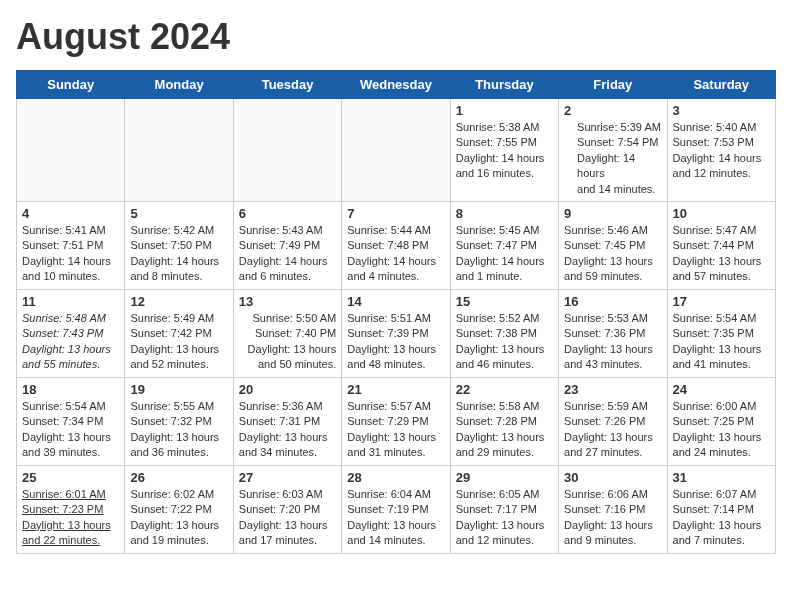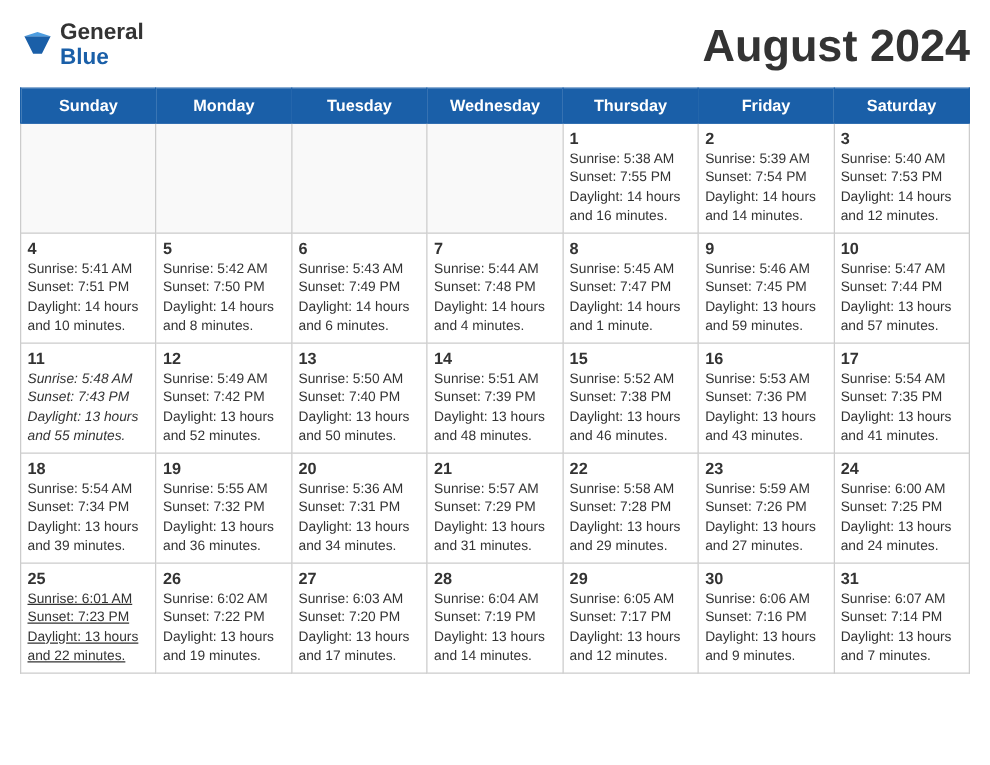--- a/index.html
+++ b/index.html
@@ -90,30 +90,20 @@
       font-size: 11px;
     }
     tr.week-row td {
       height: 88px;
     }
   </style>
 </head>
 <body>
 
 <div class="header">
-  <div class="logo">
-    <svg class="logo-icon" viewBox="0 0 32 32" xmlns="http://www.w3.org/2000/svg">
-      <polygon points="4,8 28,8 20,24 12,24" fill="#1a5fa8"></polygon>
-      <polygon points="4,8 16,4 28,8" fill="#4d9de0"></polygon>
-    </svg>
-    <div class="logo-text">
-      <span class="logo-general">General</span>
-      <span class="logo-blue">Blue</span>
-    </div>
-  </div>
   <div class="title-block">
     <div class="month-year">August 2024</div>
   </div>
 </div>
 
 <table class="calendar">
   <thead>
     <tr>
     <th>Sunday</th>
         <th>Monday</th>
@@ -132,21 +122,21 @@
         <td class="empty"></td>
         <td>
           <span class="day-number">1</span>
           <div class="day-info" style="white-space: pre-line;">Sunrise: 5:38 AM
 Sunset: 7:55 PM
 Daylight: 14 hours
 and 16 minutes.</div>
         </td>
         <td>
           <span class="day-number">2</span>
-          <div class="day-info" style="white-space: pre-line;">Sunrise: 5:39 AM
+          <div class="day-info" style="white-space: pre-line; margin-left: 13px;">Sunrise: 5:39 AM
 Sunset: 7:54 PM
 Daylight: 14 hours
 and 14 minutes.</div>
         </td>
         <td>
           <span class="day-number">3</span>
           <div class="day-info" style="white-space: pre-line;">Sunrise: 5:40 AM
 Sunset: 7:53 PM
 Daylight: 14 hours
 and 12 minutes.</div>
@@ -213,21 +203,21 @@
         </td>
         <td>
           <span class="day-number">12</span>
           <div class="day-info" style="white-space: pre-line;">Sunrise: 5:49 AM
 Sunset: 7:42 PM
 Daylight: 13 hours
 and 52 minutes.</div>
         </td>
         <td>
           <span class="day-number">13</span>
-          <div class="day-info" style="white-space: pre-line;">Sunrise: 5:50 AM
+          <div class="day-info" style="white-space: pre-line; text-align: right;">Sunrise: 5:50 AM
 Sunset: 7:40 PM
 Daylight: 13 hours
 and 50 minutes.</div>
         </td>
         <td>
           <span class="day-number">14</span>
           <div class="day-info" style="white-space: pre-line;">Sunrise: 5:51 AM
 Sunset: 7:39 PM
 Daylight: 13 hours
 and 48 minutes.</div>

